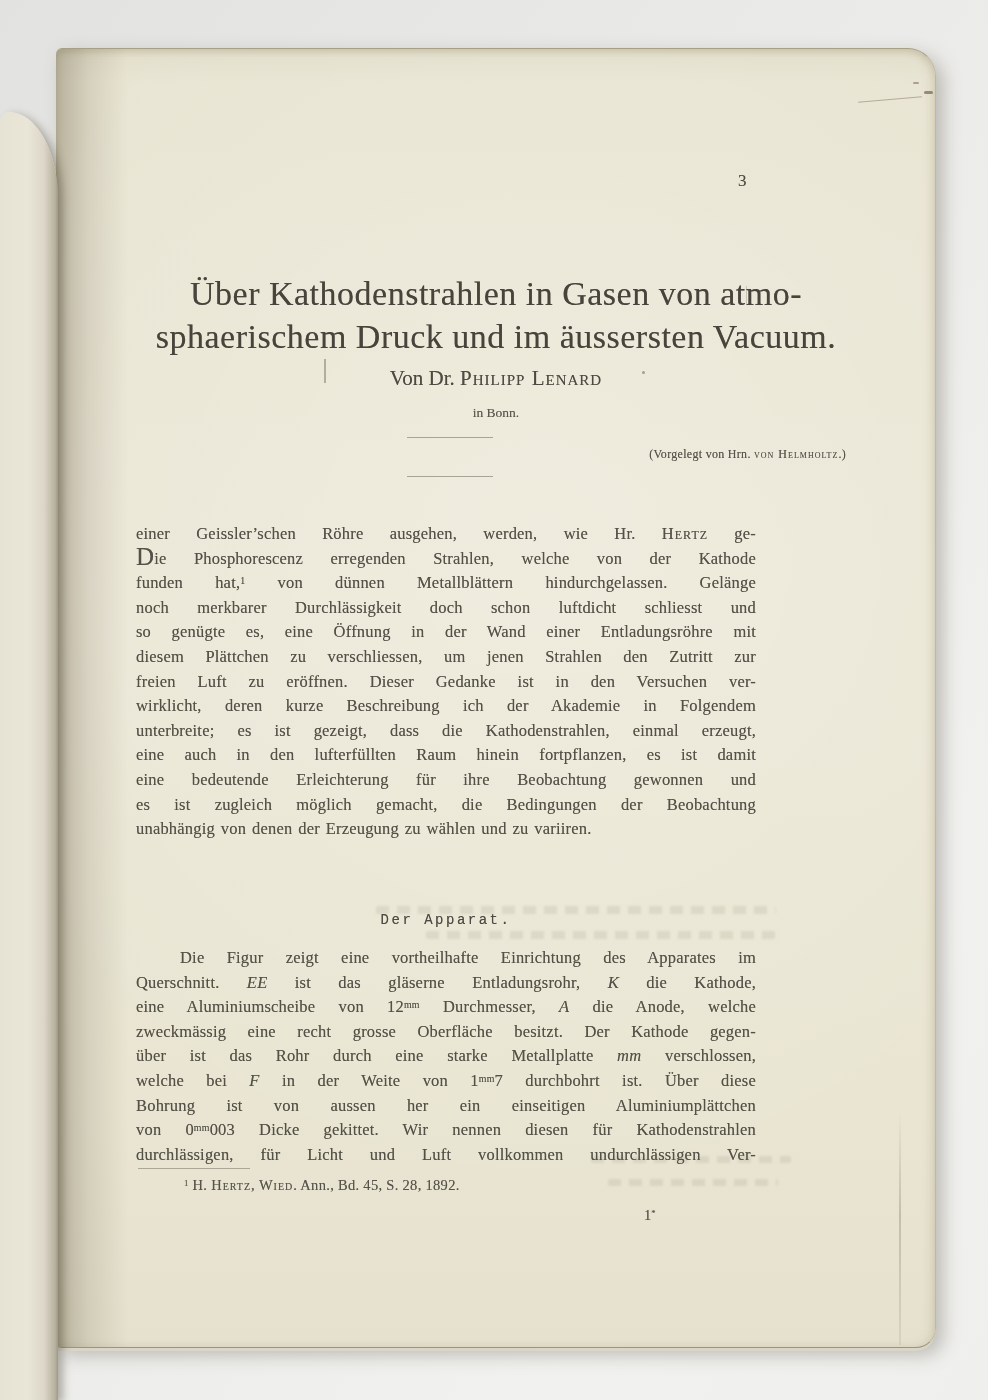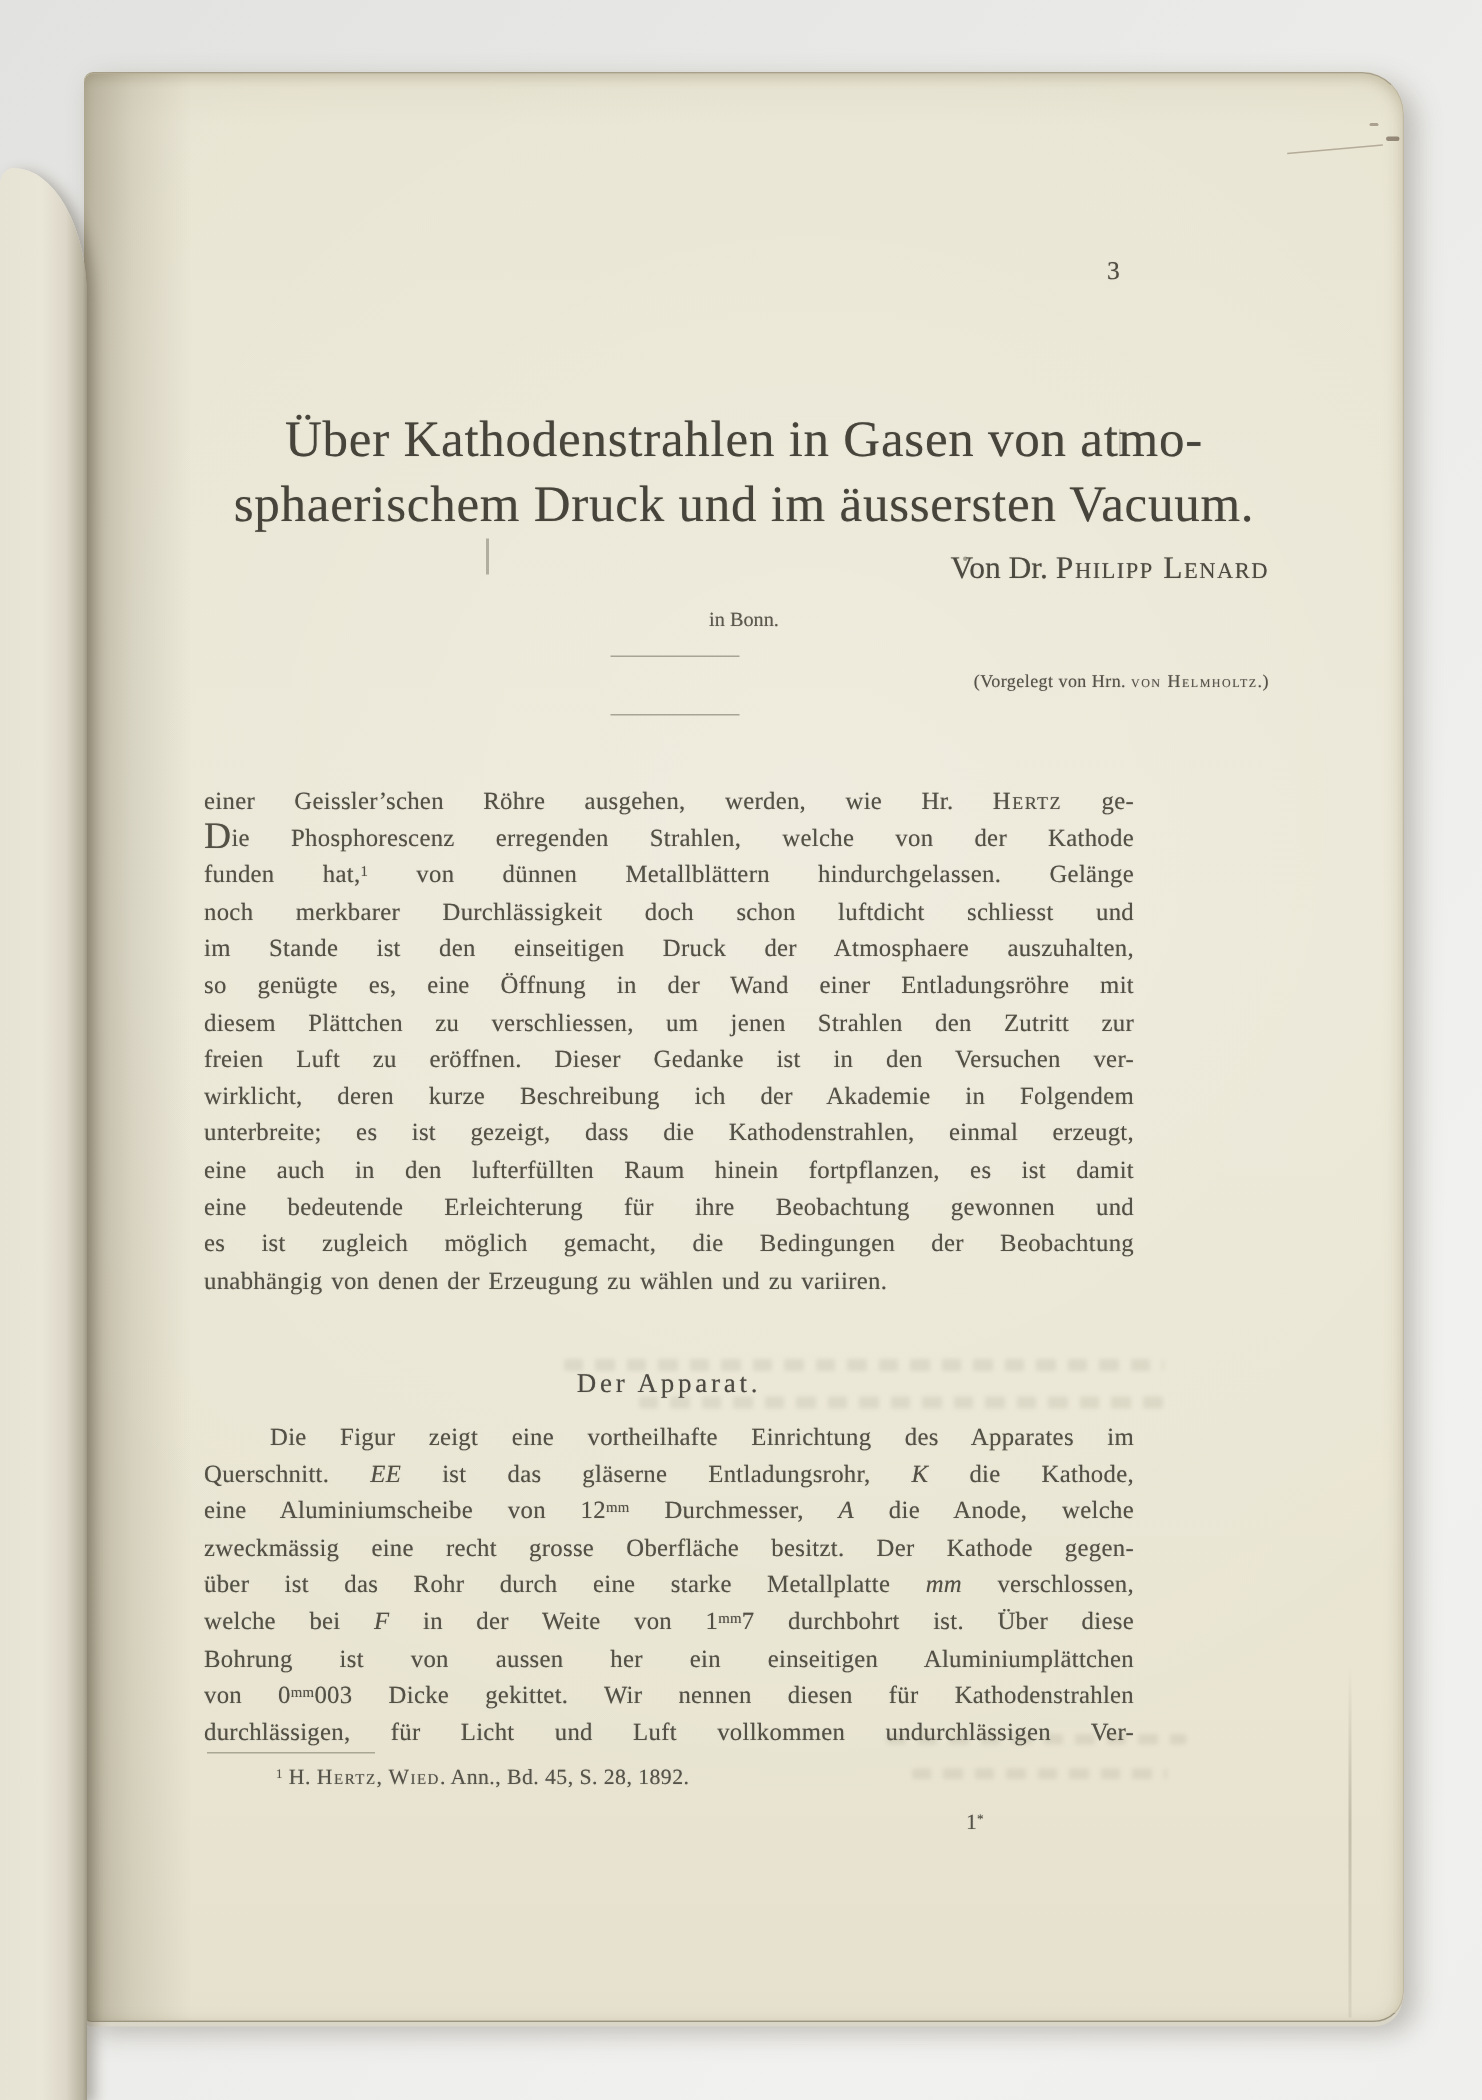--- a/index.html
+++ b/index.html
@@ -50,37 +50,37 @@
     background:repeating-linear-gradient(90deg,rgba(130,125,105,.7) 0 13px,rgba(130,125,105,0) 13px 21px);}
   .g1{top:857px;left:320px;width:400px;height:8px;}
   .g2{top:882px;left:370px;width:350px;height:8px;}
   .g3{top:1107px;left:535px;width:200px;height:7px;}
   .g4{top:1130px;left:552px;width:170px;height:7px;}
   
   .ink{color:#535046;text-shadow:0 0 .6px rgba(85,82,72,.55);}
   .pagenum{position:absolute;left:682px;top:122px;font-size:17px;color:#504d43;}
   .title{position:absolute;left:40px;top:223px;width:800px;text-align:center;
     font-size:34px;line-height:43px;letter-spacing:.5px;color:#46443b;}
-  .byline{position:absolute;left:90px;top:317px;width:700px;text-align:right;
+  .byline{position:absolute;left:90px;top:317px;width:700px;text-align:center;
     font-size:21px;color:#4d4a41;}
   .affil{position:absolute;left:90px;top:356px;width:700px;text-align:center;
     font-size:13.5px;color:#5b584d;}
   .rule{position:absolute;height:1px;background:rgba(110,106,92,.55);}
   .rule1{left:351px;top:388px;width:86px;}
   .rule2{left:351px;top:427px;width:86px;}
   .presented{position:absolute;left:90px;top:398px;width:700px;text-align:right;
     font-size:12px;letter-spacing:.3px;color:#55524a;}
   .para{position:absolute;left:80px;width:620px;font-size:16.5px;letter-spacing:.2px;word-spacing:1.5px;}
   .para1{top:473px;}
   .para2{top:897px;}
   .tline{height:24.6px;line-height:24.6px;text-align:justify;text-align-last:justify;overflow:visible;}
   .tline-last{text-align-last:left;}
   .tline-indent{text-indent:44px;}
   .heading{position:absolute;left:80px;top:863px;width:620px;text-align:center;
-    font-size:18px;letter-spacing:2.5px;color:#4c4a42;}
+    font-size:14px;letter-spacing:2.5px;color:#4c4a42;font-family:Liberation Mono, monospace;}
   .fnrule{position:absolute;left:82px;top:1119px;width:112px;height:1px;background:rgba(110,106,92,.5);}
   .footnote{position:absolute;left:80px;top:1128px;width:620px;font-size:14.5px;
     text-indent:48px;color:#56534a;letter-spacing:.3px;}
   .sig{position:absolute;left:588px;top:1158px;font-size:14.5px;color:#56534a;}
   
   .sc{font-variant:small-caps;letter-spacing:1px;}
   .i{font-style:italic;}
   .sup{font-size:.6em;position:relative;top:-.45em;line-height:0;}
   .initial{font-size:25px;line-height:0;position:relative;top:1px;}
 </style>
@@ -115,21 +115,20 @@
 
     <div class="rule rule1"></div>
     <div class="presented ink"><span>(Vorgelegt von Hrn. </span><span class="sc">von Helmholtz</span><span>.)</span></div>
     <div class="rule rule2"></div>
 
     <div class="para para1 ink">
         <div class="tline"><span>einer Geissler’schen Röhre ausgehen, werden, wie Hr. </span><span class="sc">Hertz</span><span> ge-</span></div>
         <div class="tline"><span class="initial">D</span><span>ie Phosphorescenz erregenden Strahlen, welche von der Kathode</span></div>
         <div class="tline"><span>funden hat,</span><span class="sup">1</span><span> von dünnen Metallblättern hindurchgelassen. Gelänge</span></div>
         <div class="tline"><span>noch merkbarer Durchlässigkeit doch schon luftdicht schliesst und</span></div>
-        <div class="tline"><span>im Stande ist den einseitigen Druck der Atmosphaere auszuhalten,</span></div>
         <div class="tline"><span>so genügte es, eine Öffnung in der Wand einer Entladungsröhre mit</span></div>
         <div class="tline"><span>diesem Plättchen zu verschliessen, um jenen Strahlen den Zutritt zur</span></div>
         <div class="tline"><span>freien Luft zu eröffnen. Dieser Gedanke ist in den Versuchen ver-</span></div>
         <div class="tline"><span>wirklicht, deren kurze Beschreibung ich der Akademie in Folgendem</span></div>
         <div class="tline"><span>unterbreite; es ist gezeigt, dass die Kathodenstrahlen, einmal erzeugt,</span></div>
         <div class="tline"><span>eine auch in den lufterfüllten Raum hinein fortpflanzen, es ist damit</span></div>
         <div class="tline"><span>eine bedeutende Erleichterung für ihre Beobachtung gewonnen und</span></div>
         <div class="tline"><span>es ist zugleich möglich gemacht, die Bedingungen der Beobachtung</span></div>
         <div class="tline tline-last"><span>unabhängig von denen der Erzeugung zu wählen und zu variiren.</span></div>
       </div>

